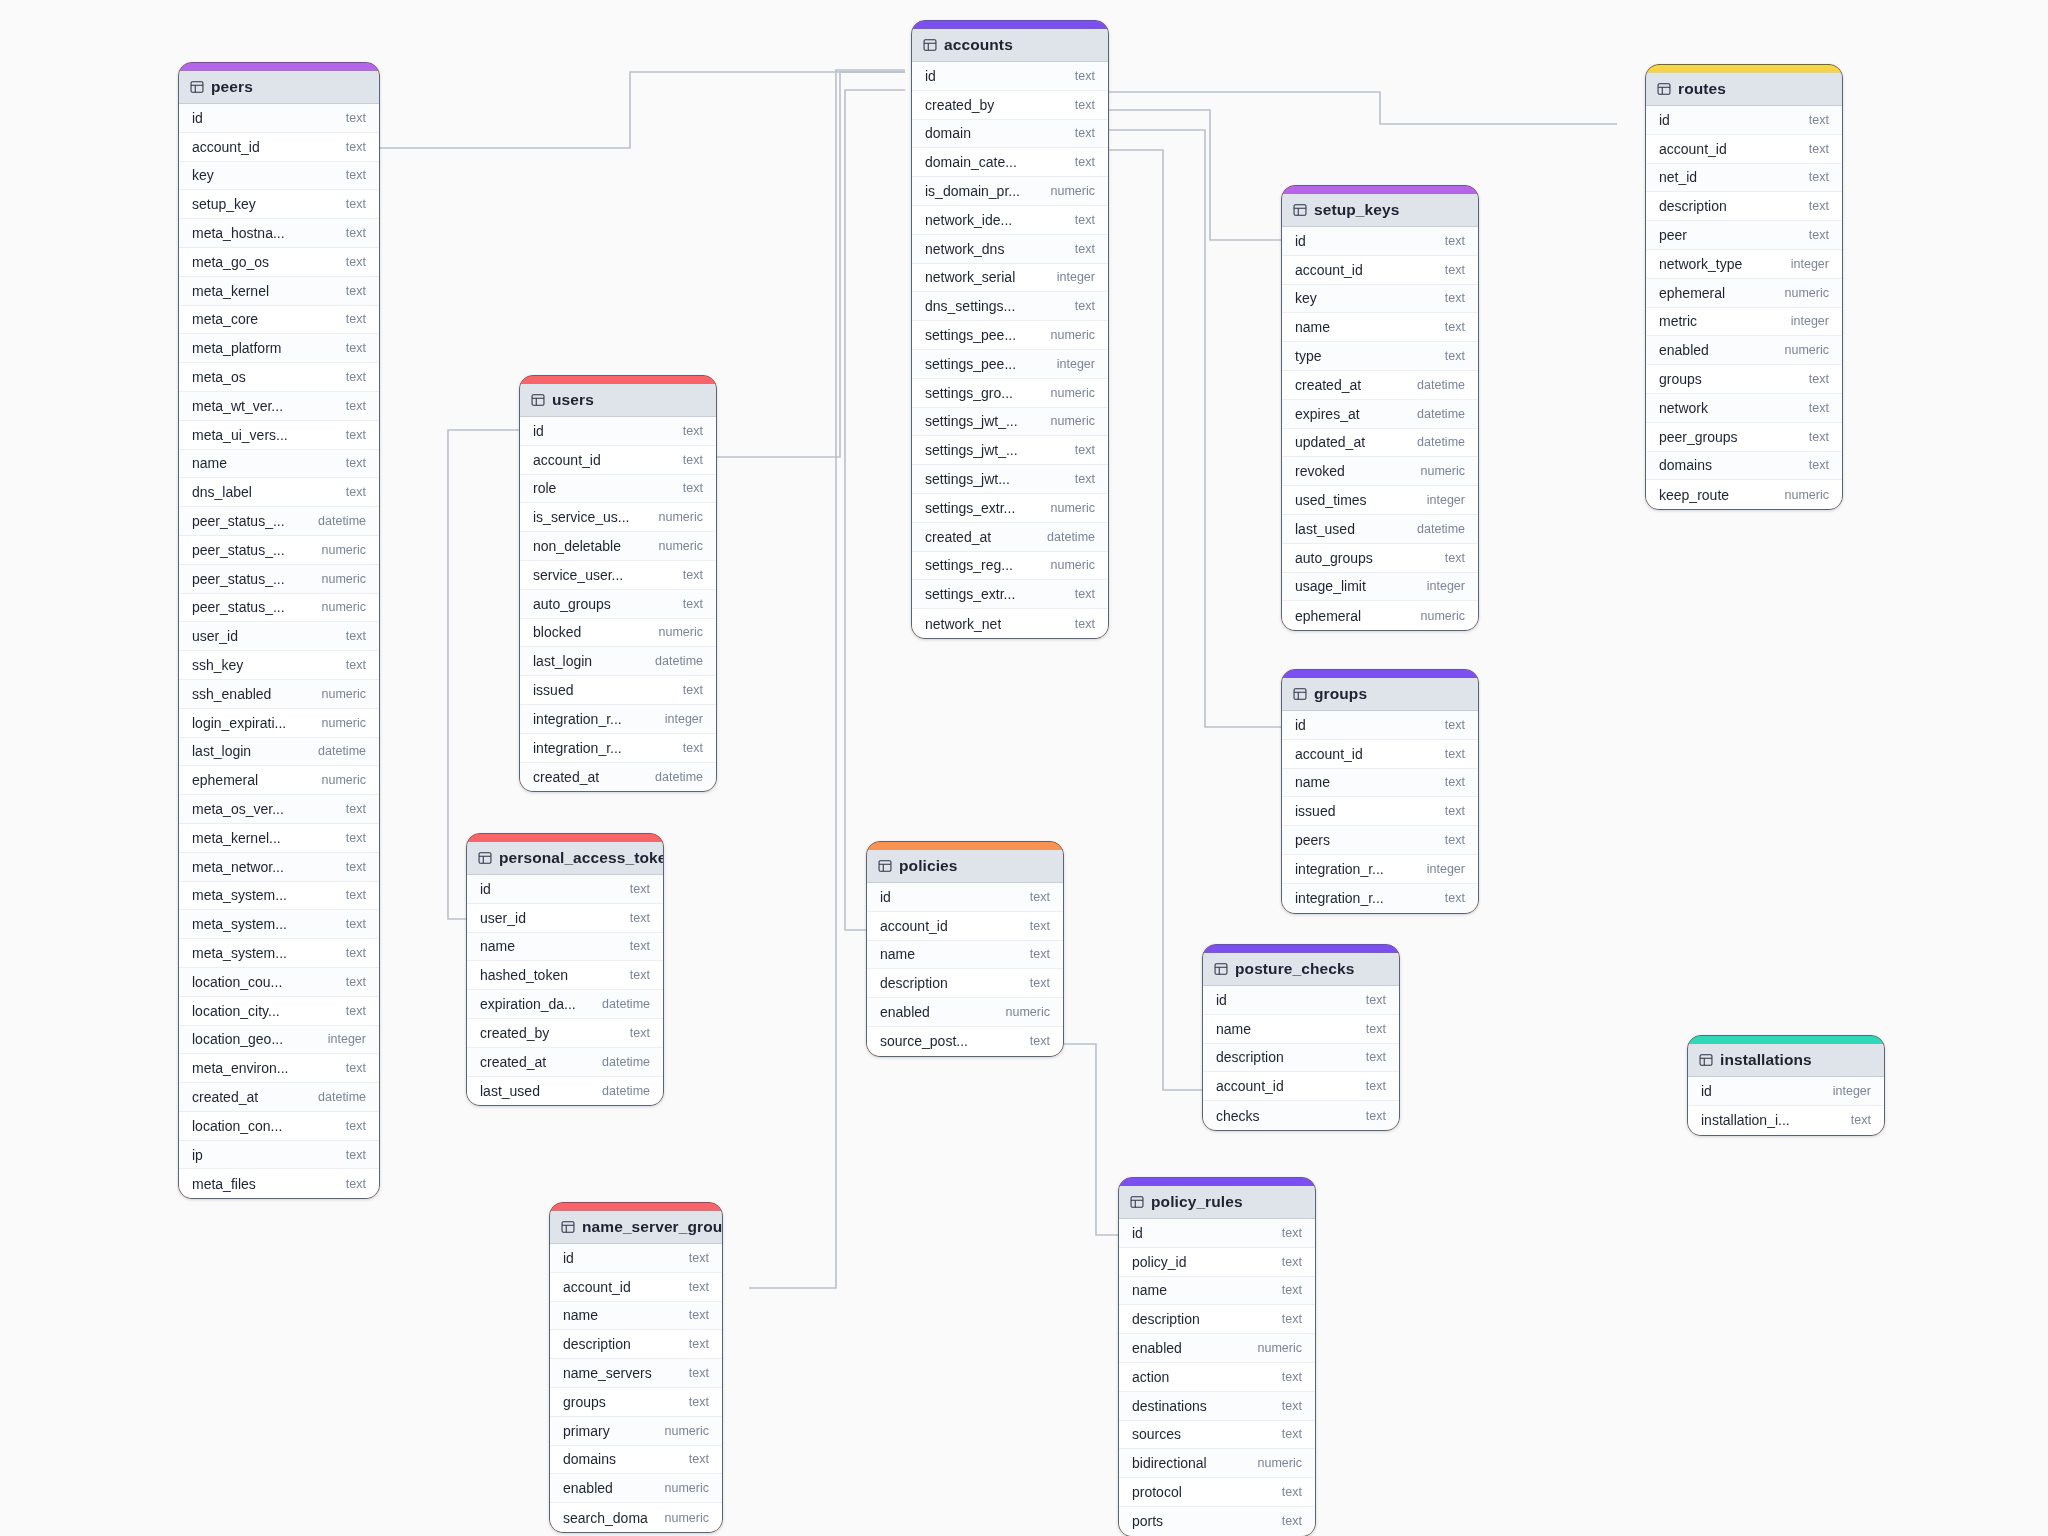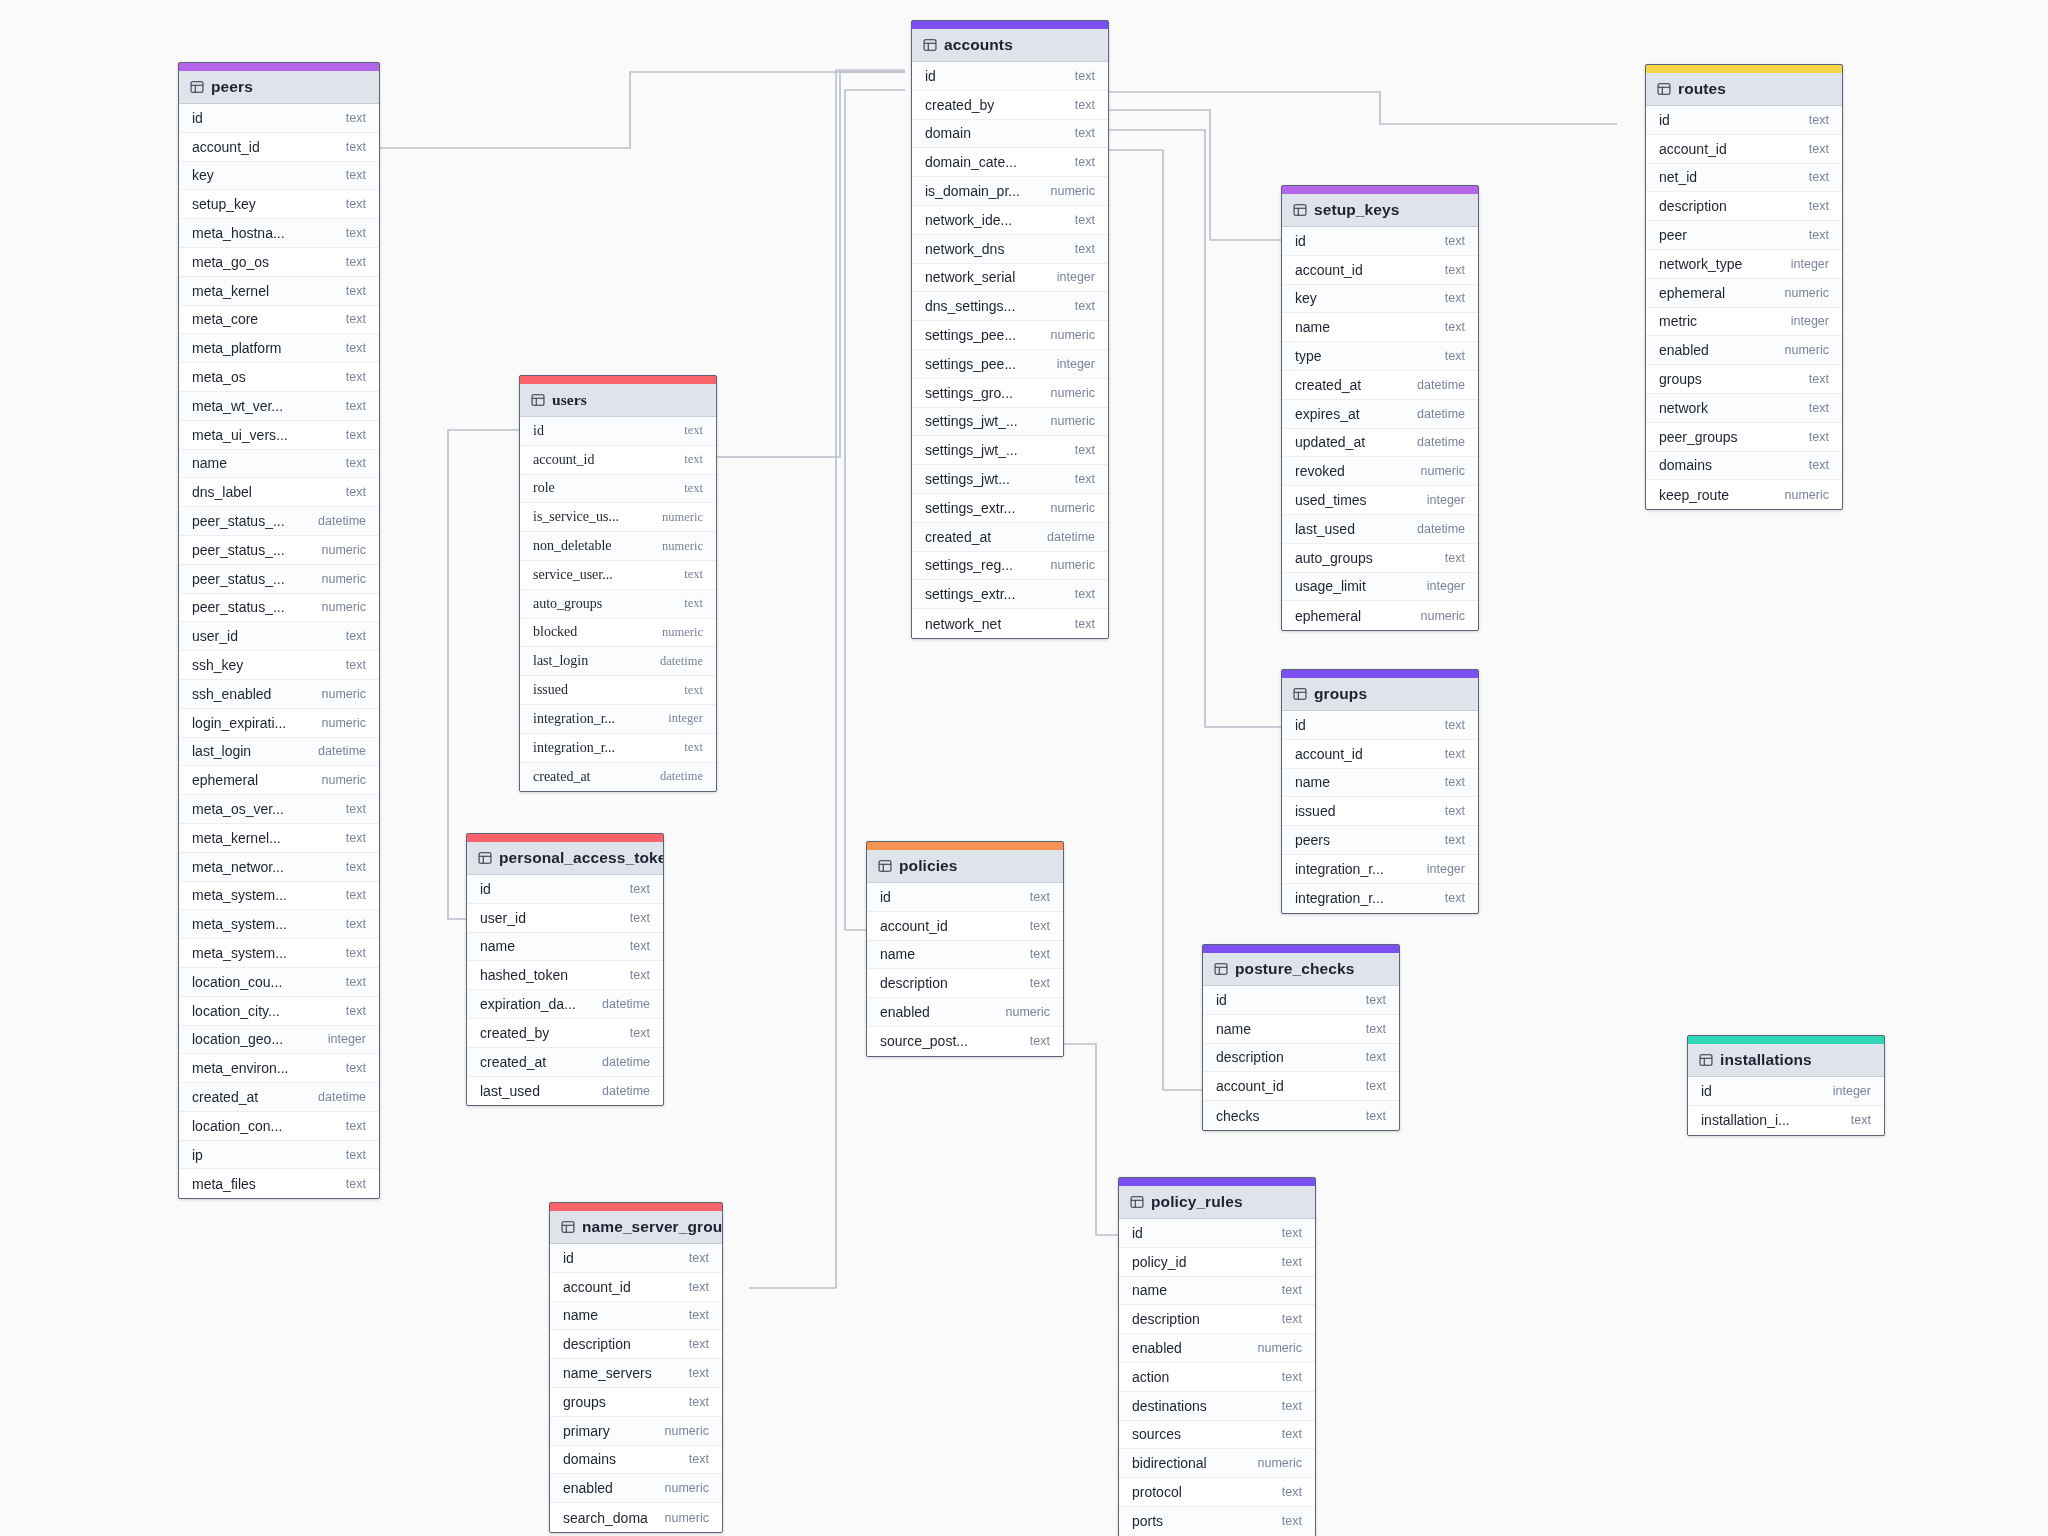--- a/index.html
+++ b/index.html
@@ -21,21 +21,21 @@
     position: absolute;
     left: 0; top: 0;
     width: 2048px;
     height: 1536px;
     pointer-events: none;
   }
   .table-node {
     position: absolute;
     background: #f97316;
     border: 1.4px solid #5a6478;
-    border-radius: 2px;
+    border-radius: 14px;
     box-shadow: 0 1px 3px rgba(30,40,60,0.18);
     overflow: hidden;
     box-sizing: border-box;
   }
   .accent-bar {
     height: 8px;
     width: 100%;
   }
   .table-header {
     display: flex;
@@ -270,21 +270,21 @@
         </div>
         <div class="row">
           <span class="col-name">ip</span>
           <span class="col-type">text</span>
         </div>
         <div class="row">
           <span class="col-name">meta_files</span>
           <span class="col-type">text</span>
         </div>
       </div>
-      <div class="table-node" style="left: 519px; top: 375px; width: 198px; font-family: Liberation Serif, serif;">
+      <div class="table-node" style="left: 519px; top: 375px; width: 198px;">
         <div class="accent-bar" style="background: rgb(248, 100, 106);"></div>
         <div class="table-header">
           <span class="tbl-icon"><svg viewBox="0 0 16 16" width="14" height="14" fill="none" stroke="#2b3245" stroke-width="1.2">
               <rect x="1.2" y="2" width="13.6" height="12" rx="1.4"></rect>
               <line x1="1.2" y1="6" x2="14.8" y2="6"></line>
               <line x1="6" y1="6" x2="6" y2="14"></line>
             </svg></span>
           <span class="title">users</span>
         </div>
         <div class="row">

